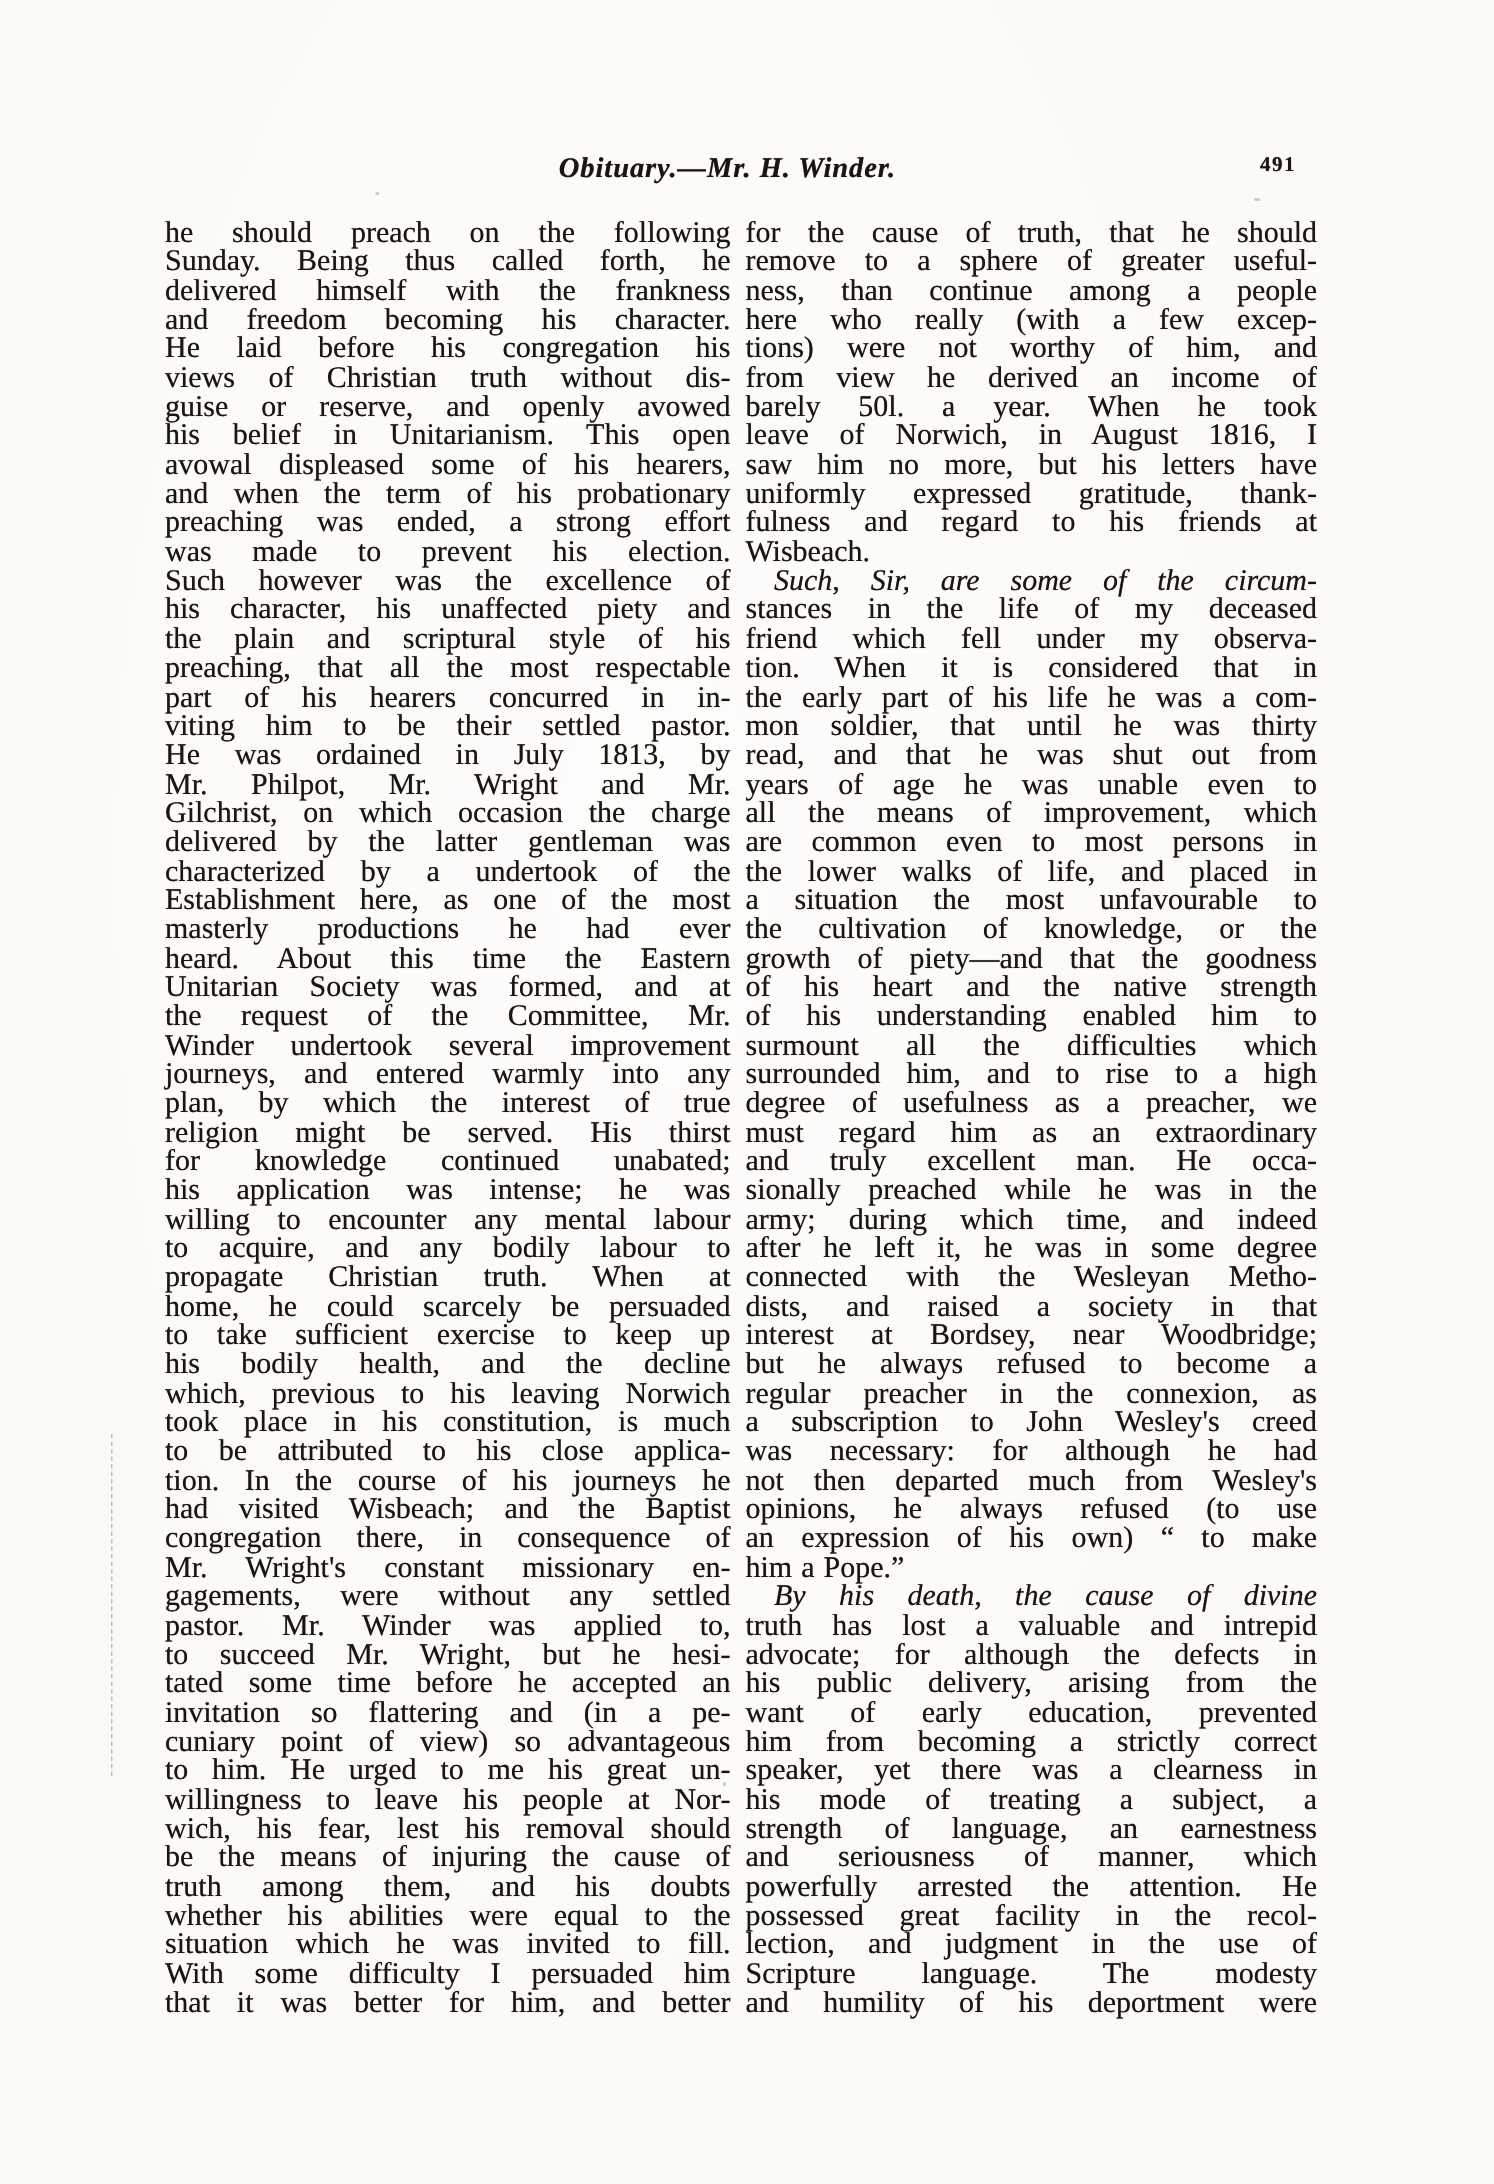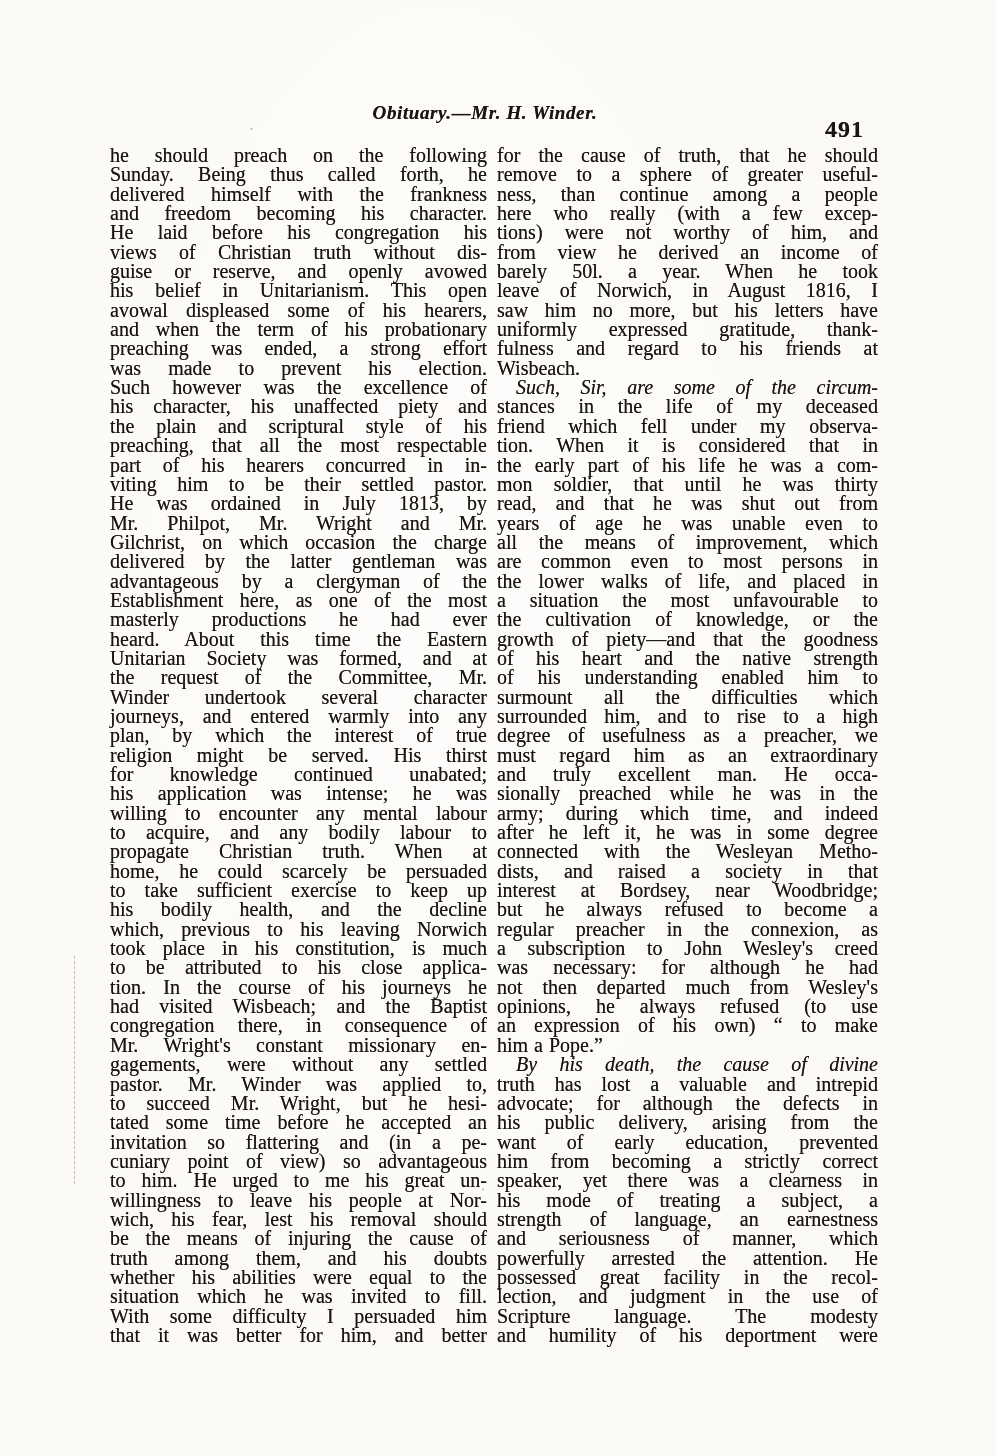--- a/index.html
+++ b/index.html
@@ -36,22 +36,22 @@
     font-size: 19px;
     font-style: italic;
     font-weight: bold;
     letter-spacing: 0.6px;
     white-space: nowrap;
     text-shadow: 0 0 0.5px rgba(20,15,10,0.75);
   }
   .head-page {
     position: absolute;
     right: 14px;
-    top: 14px;
-    font-size: 24px;
+    top: 1px;
+    font-size: 14px;
     font-weight: bold;
     letter-spacing: 1px;
     text-shadow: 0 0 0.5px rgba(20,15,10,0.75);
   }
   .columns {
     position: absolute;
     left: 110px;
     top: 146px;
     width: 768px;
     display: flex;
@@ -124,27 +124,27 @@
           <div class="line">Such however was the excellence of</div>
           <div class="line">his character, his unaffected piety and</div>
           <div class="line">the plain and scriptural style of his</div>
           <div class="line">preaching, that all the most respectable</div>
           <div class="line">part of his hearers concurred in in-</div>
           <div class="line">viting him to be their settled pastor.</div>
           <div class="line">He was ordained in July 1813, by</div>
           <div class="line">Mr. Philpot, Mr. Wright and Mr.</div>
           <div class="line">Gilchrist, on which occasion the charge</div>
           <div class="line">delivered by the latter gentleman was</div>
-          <div class="line">advantageous by a clergyman of the</div>
+          <div class="line">characterized by a undertook of the</div>
           <div class="line">Establishment here, as one of the most</div>
           <div class="line">masterly productions he had ever</div>
           <div class="line">heard.  About this time the Eastern</div>
           <div class="line">Unitarian Society was formed, and at</div>
           <div class="line">the request of the Committee, Mr.</div>
-          <div class="line">Winder undertook several character</div>
+          <div class="line">Winder undertook several improvement</div>
           <div class="line">journeys, and entered warmly into any</div>
           <div class="line">plan, by which the interest of true</div>
           <div class="line">religion might be served.  His thirst</div>
           <div class="line">for knowledge continued unabated;</div>
           <div class="line">his application was intense; he was</div>
           <div class="line">willing to encounter any mental labour</div>
           <div class="line">to acquire, and any bodily labour to</div>
           <div class="line">propagate Christian truth.  When at</div>
           <div class="line">home, he could scarcely be persuaded</div>
           <div class="line">to take sufficient exercise to keep up</div>

